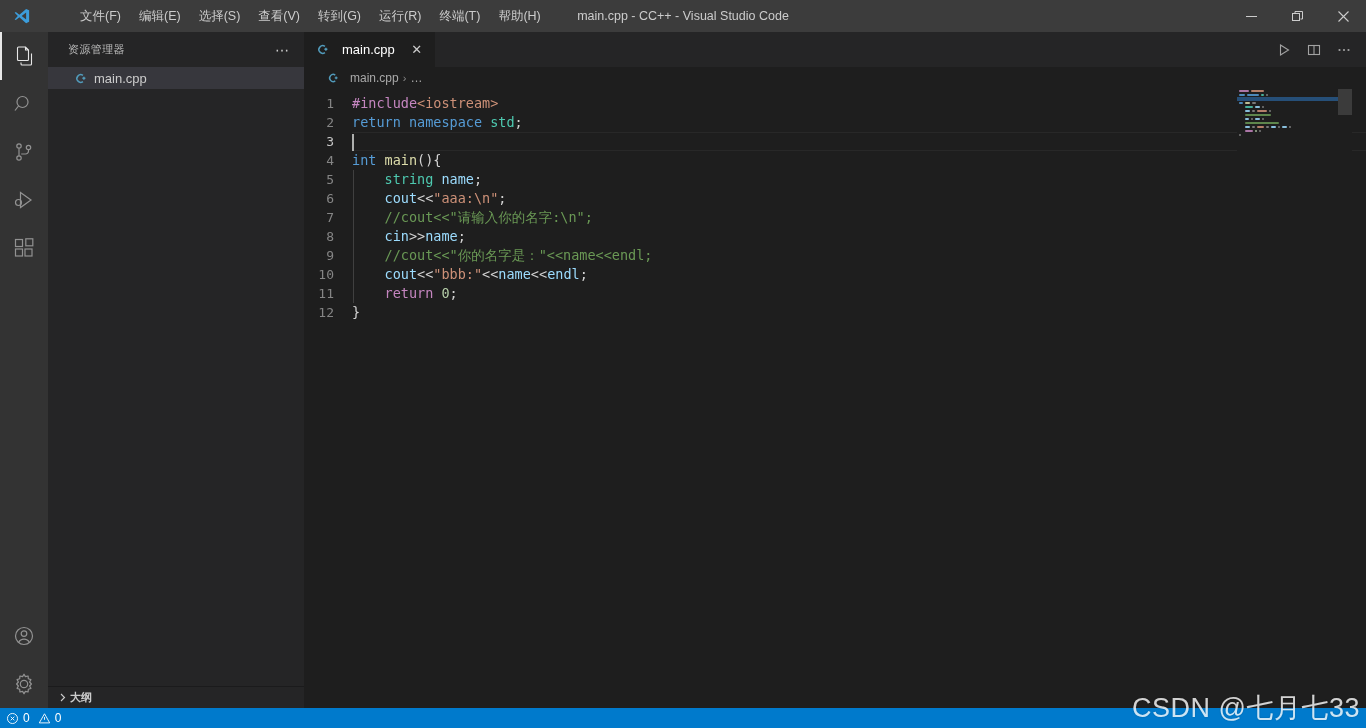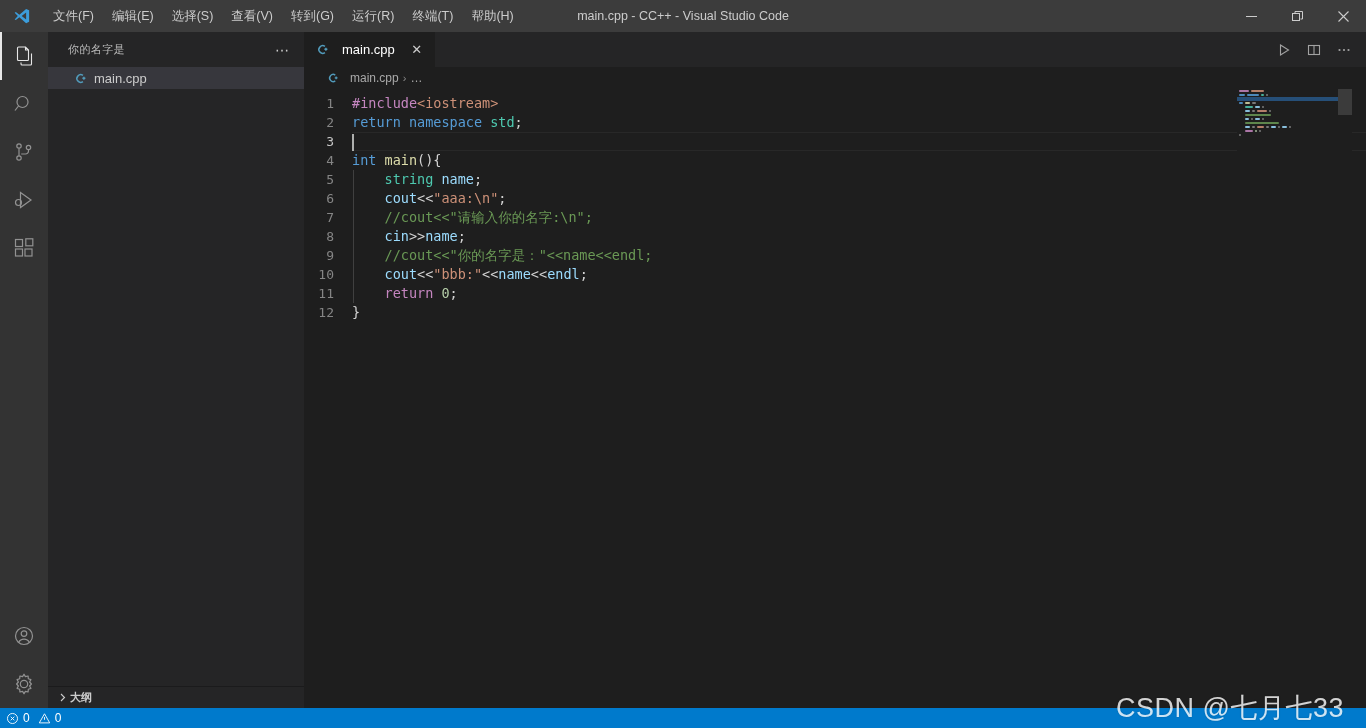--- a/index.html
+++ b/index.html
@@ -7,21 +7,21 @@
     width:1366px; height:728px; overflow:hidden;
     background:#1e1e1e;
     font-family:"Liberation Sans", sans-serif;
     -webkit-font-smoothing:antialiased;
   }
   .app { position:relative; width:1366px; height:728px; display:flex; flex-direction:column; }
 
   
   .titlebar {
     height:32px; background:#3c3c3c; display:flex; align-items:flex-start;
-    flex:0 0 32px; position:relative; color:#cccccc; font-size:12.5px;
+    flex:0 0 32px; position:relative; color:#cccccc; font-size:12.5px;gap:27px;
   }
   .vs-logo { width:44px; height:32px; display:flex; align-items:center; justify-content:center; }
   .menu { display:flex; align-items:center; height:32px; }
   .menu-item {
     padding:0 9px; height:32px; line-height:32px; font-size:12.5px; color:#cccccc;
     white-space:nowrap; cursor:default;
   }
   .win-title {
     position:absolute; left:0; right:0; top:0; height:44px; line-height:32px;
     text-align:center; font-size:12.5px; color:#cccccc; pointer-events:none;
@@ -140,21 +140,21 @@
 
   
   .statusbar {
     height:20px; background:#007acc; color:#ffffff; display:flex; align-items:center;
     font-size:12px; flex:0 0 20px;
   }
   .sb-left { display:flex; align-items:center; }
   .sb-right { margin-left:auto; display:flex; align-items:center; }
   .sb-item { padding:0 6px; height:20px; display:flex; align-items:center; gap:4px; white-space:nowrap;}
   .watermark {
-    position:absolute; right:22px; bottom:2px; font-size:27px; color:#ffffff;
+    position:absolute; right:6px; bottom:2px; font-size:27px; color:#ffffff;
     opacity:.80; font-family:"Liberation Sans", sans-serif; pointer-events:none;
     letter-spacing:.5px; text-shadow:0 0 2px rgba(0,0,0,.25);
   }
 </style>
 </head>
 <body>
 
 <div class="app">
 
   <div class="titlebar">
@@ -243,21 +243,21 @@
       <div class="act-item">
         <svg width="24" height="24" viewBox="0 0 24 24">
           <path d="M12 8.3 A3.7 3.7 0 1 0 12 15.7 A3.7 3.7 0 1 0 12 8.3 Z" fill="none" stroke="#cccccc" stroke-width="1.2"></path>
           <path d="M12 2.2 L13.4 4.6 L16.1 4 L16.3 6.8 L18.9 7.6 L17.6 10 L19.4 12 L17.6 14 L18.9 16.4 L16.3 17.2 L16.1 20 L13.4 19.4 L12 21.8 L10.6 19.4 L7.9 20 L7.7 17.2 L5.1 16.4 L6.4 14 L4.6 12 L6.4 10 L5.1 7.6 L7.7 6.8 L7.9 4 L10.6 4.6 Z" fill="none" stroke="#cccccc" stroke-width="1.2" stroke-linejoin="round"></path>
         </svg>
       </div>
     </div>
 
     <div class="sidebar">
       <div class="side-header">
-        <span>你的名字是</span>
+        <span>资源管理器</span>
         <span class="dots">⋯</span>
       </div>
       <div class="tree-section">
         <div class="tree-row file selected">
           <span class="cpp-icon">
             <svg width="15" height="15" viewBox="0 0 16 16">
               <path d="M10.6 4.6 A4.1 4.1 0 1 0 10.6 11.4" fill="none" stroke="#519aba" stroke-width="1.7"></path>
               <path d="M11.6 6.2 V9.4 M10 7.8 H13.2" stroke="#519aba" stroke-width="1.5"></path>
             </svg>
           </span>

